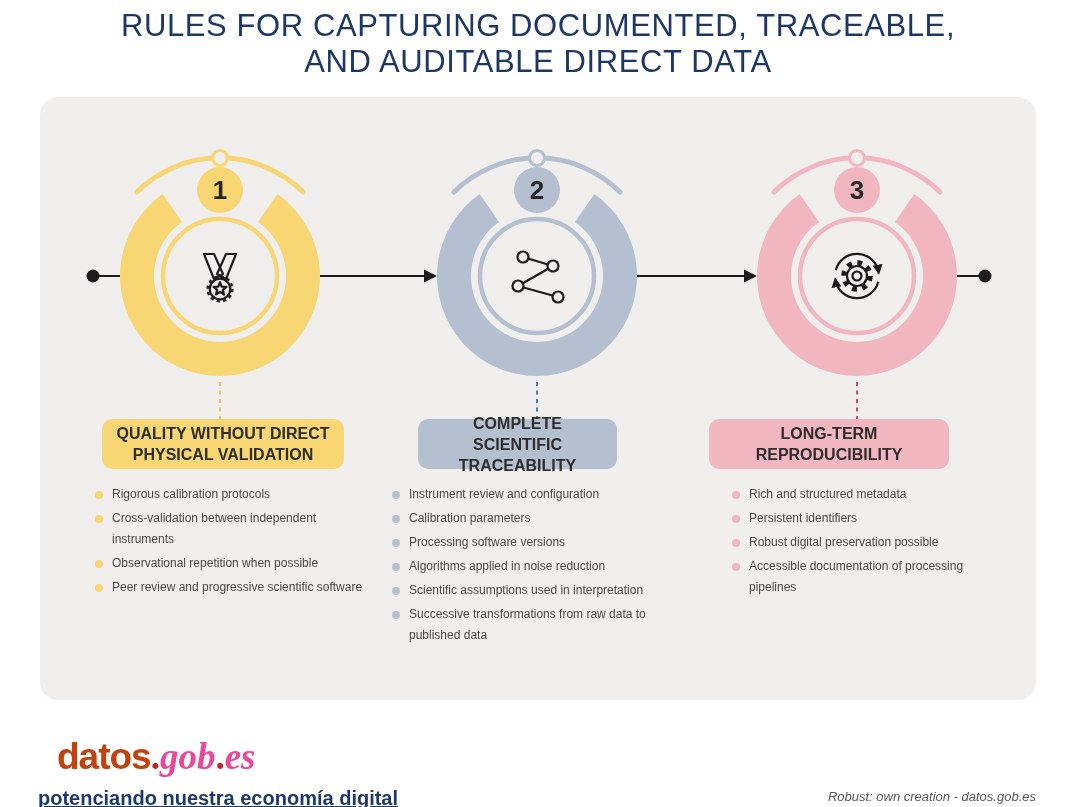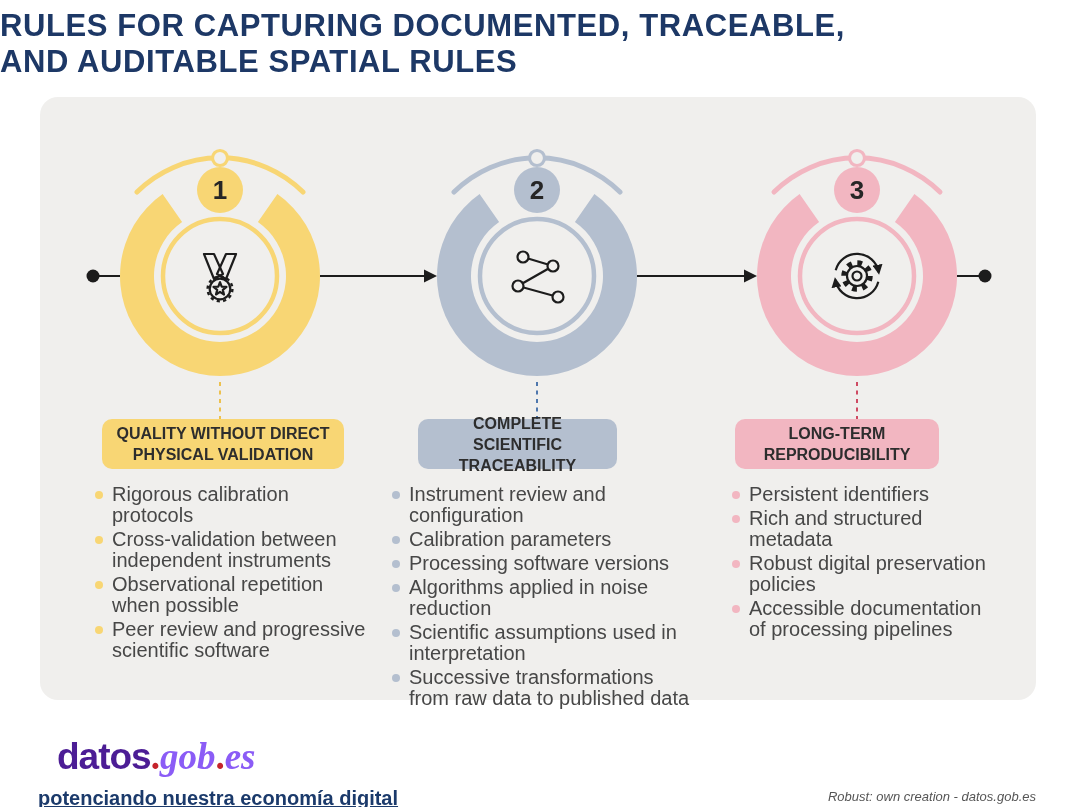--- a/index.html
+++ b/index.html
@@ -10,22 +10,22 @@
   }
   *{box-sizing:border-box;margin:0;padding:0;}
   html,body{width:1076px;height:807px;}
   body{
     position:relative;background:#ffffff;overflow:hidden;
     font-family:"Liberation Sans", sans-serif;
   }
   
   .title{
     position:absolute;top:8px;left:0;width:1076px;
-    color:var(--navy);
-    font-size:31px;font-weight:700;line-height:36px;letter-spacing:.6px;
+    text-align:center;color:var(--navy);
+    font-size:31px;font-weight:400;line-height:36px;letter-spacing:.6px;
   }
   
   .card{
     position:absolute;left:40px;top:97px;width:996px;height:603px;
     background:var(--card);border-radius:18px;
   }
   .flow-svg{position:absolute;left:40px;top:130px;}
   
   .badge{
     position:absolute;width:46px;height:46px;border-radius:50%;
@@ -37,52 +37,52 @@
   .badge.b3{left:834px;top:167px;background:var(--c3);}
   
   .tbox{
     position:absolute;top:419px;height:50px;border-radius:10px;
     display:flex;align-items:center;text-align:center;
     font-size:16px;font-weight:700;color:#2d2d2d;line-height:21px;
     padding:4px 10px;
   }
   .tbox.t1{left:102px;width:242px;background:var(--c1);}
   .tbox.t2{left:418px;width:199px;background:var(--c2);}
-  .tbox.t3{left:735px;width:204px;background:var(--c3);}
+  .tbox.t3{left:709px;width:240px;background:var(--c3);}
   
   .blist{position:absolute;top:484px;list-style:none;}
   .blist.l1{left:95px;width:280px;}
   .blist.l2{left:392px;width:302px;}
   .blist.l3{left:732px;width:266px;}
   .blist li{
     position:relative;padding-left:17px;margin-bottom:3px;
-    font-size:20px;line-height:21px;color:var(--body);
+    font-size:12px;line-height:21px;color:var(--body);
   }
   .blist li::before{
     content:"";position:absolute;left:0;top:7px;width:8px;height:8px;border-radius:50%;
   }
   .blist.l1 li::before{background:var(--c1);}
   .blist.l2 li::before{background:var(--c2);}
   .blist.l3 li::before{background:var(--c3);}
   
   .logo{position:absolute;left:57px;top:736px;font-size:37px;line-height:42px;white-space:nowrap;}
-  .lg-bold{font-weight:800;color:#4c1d95;letter-spacing:-1px;margin-top:36px;}
+  .lg-bold{font-weight:800;color:#c2410c;letter-spacing:-1px;margin-top:36px;}
   .lg-dot{font-family:"Liberation Serif",serif;font-weight:700;color:var(--red);}
-  .lg-serif{font-family:"Liberation Serif",serif;font-style:italic;font-weight:600;color:#8b5cf6;}
+  .lg-serif{font-family:"Liberation Serif",serif;font-style:italic;font-weight:600;color:#ec4899;}
   .tagline{position:absolute;left:38px;top:787px;font-size:20px;font-weight:700;color:#1B3A6B;text-decoration:underline;}
   .source{position:absolute;right:40px;top:789px;font-size:13px;font-style:italic;color:#555;}
   
   .ink-stroke{stroke:var(--ink);fill:none;}
 </style>
 </head>
 <body>
 
 <h1 class="title">
   <span>RULES FOR CAPTURING DOCUMENTED, TRACEABLE,</span><br>
-  <span>AND AUDITABLE SPATIAL RULES</span>
+  <span>AND AUDITABLE DIRECT DATA</span>
 </h1>
 
 <div class="card"></div>
 
 <svg class="flow-svg" width="996" height="300" viewBox="0 0 996 300">
   <defs>
     <marker id="ah" viewBox="0 0 8 8" refX="6" refY="4" markerWidth="4.6" markerHeight="4.6" orient="auto-start-reverse">
       <path d="M0 0 L8 4 L0 8 Z" fill="#1C1C1C"></path>
     </marker>
   </defs>
@@ -172,23 +172,23 @@
 </ul>
 <ul class="blist l2">
   <li>Instrument review and configuration</li>
   <li>Calibration parameters</li>
   <li>Processing software versions</li>
   <li>Algorithms applied in noise reduction</li>
   <li>Scientific assumptions used in interpretation</li>
   <li>Successive transformations from raw data to published data</li>
 </ul>
 <ul class="blist l3">
+  <li>Rich and structured metadata</li>
   <li>Persistent identifiers</li>
-  <li>Rich and structured metadata</li>
-  <li>Robust digital preservation policies</li>
+  <li>Robust digital preservation possible</li>
   <li>Accessible documentation of processing pipelines</li>
 </ul>
 
 <div class="logo">
   <span class="lg-bold">datos</span><span class="lg-dot">.</span><span class="lg-serif">gob</span><span class="lg-dot">.</span><span class="lg-serif">es</span>
 </div>
 <div class="tagline">potenciando nuestra economía digital</div>
 <div class="source">Robust: own creation - datos.gob.es</div>
 
 </body></html>

